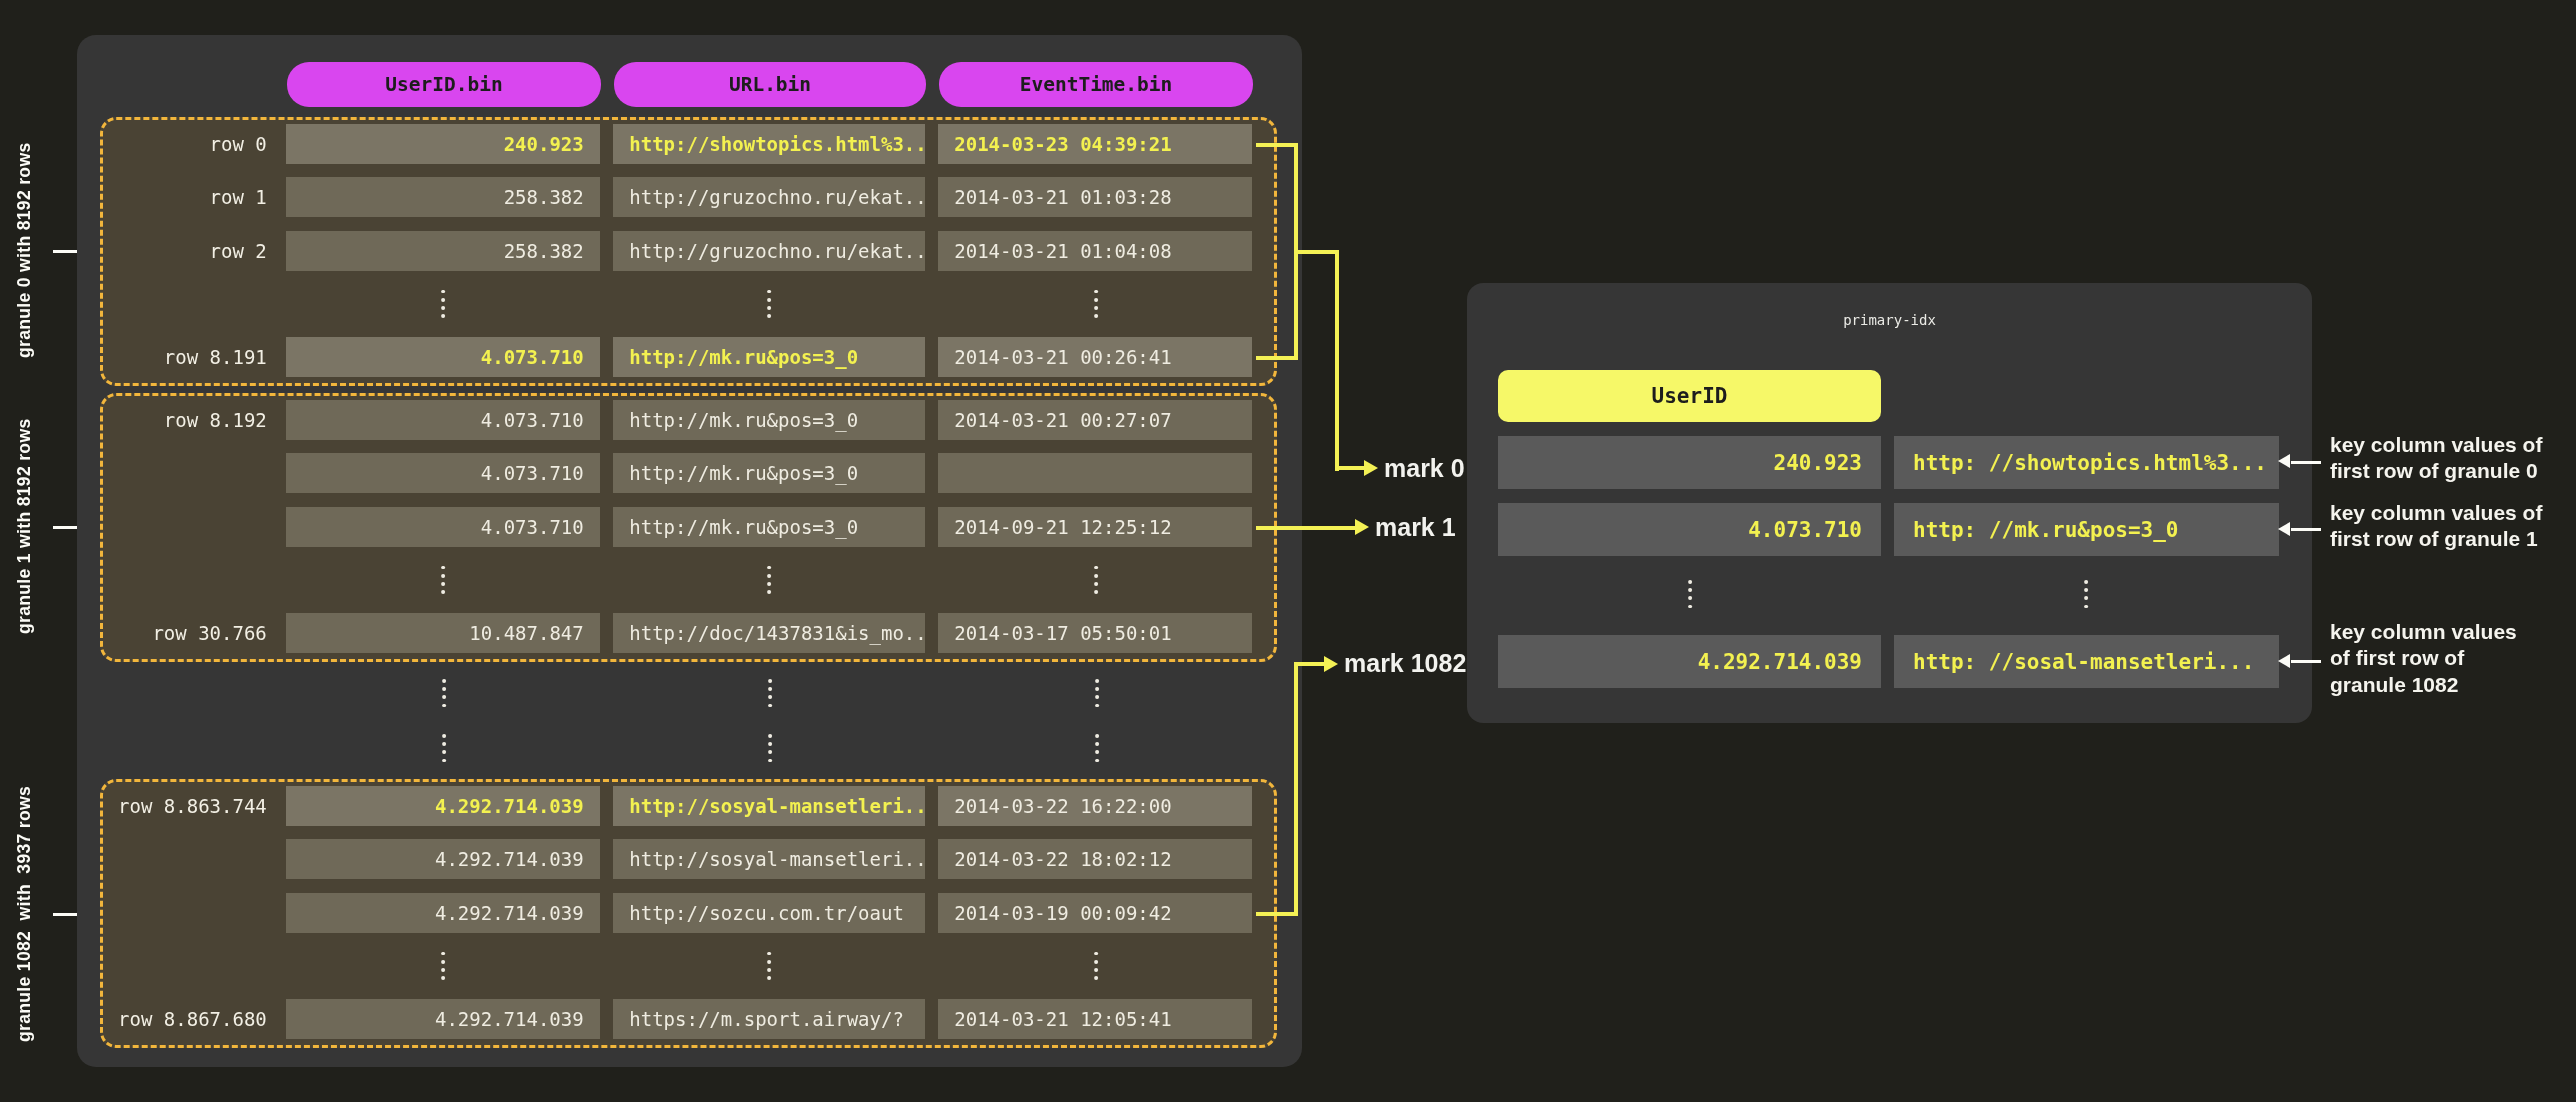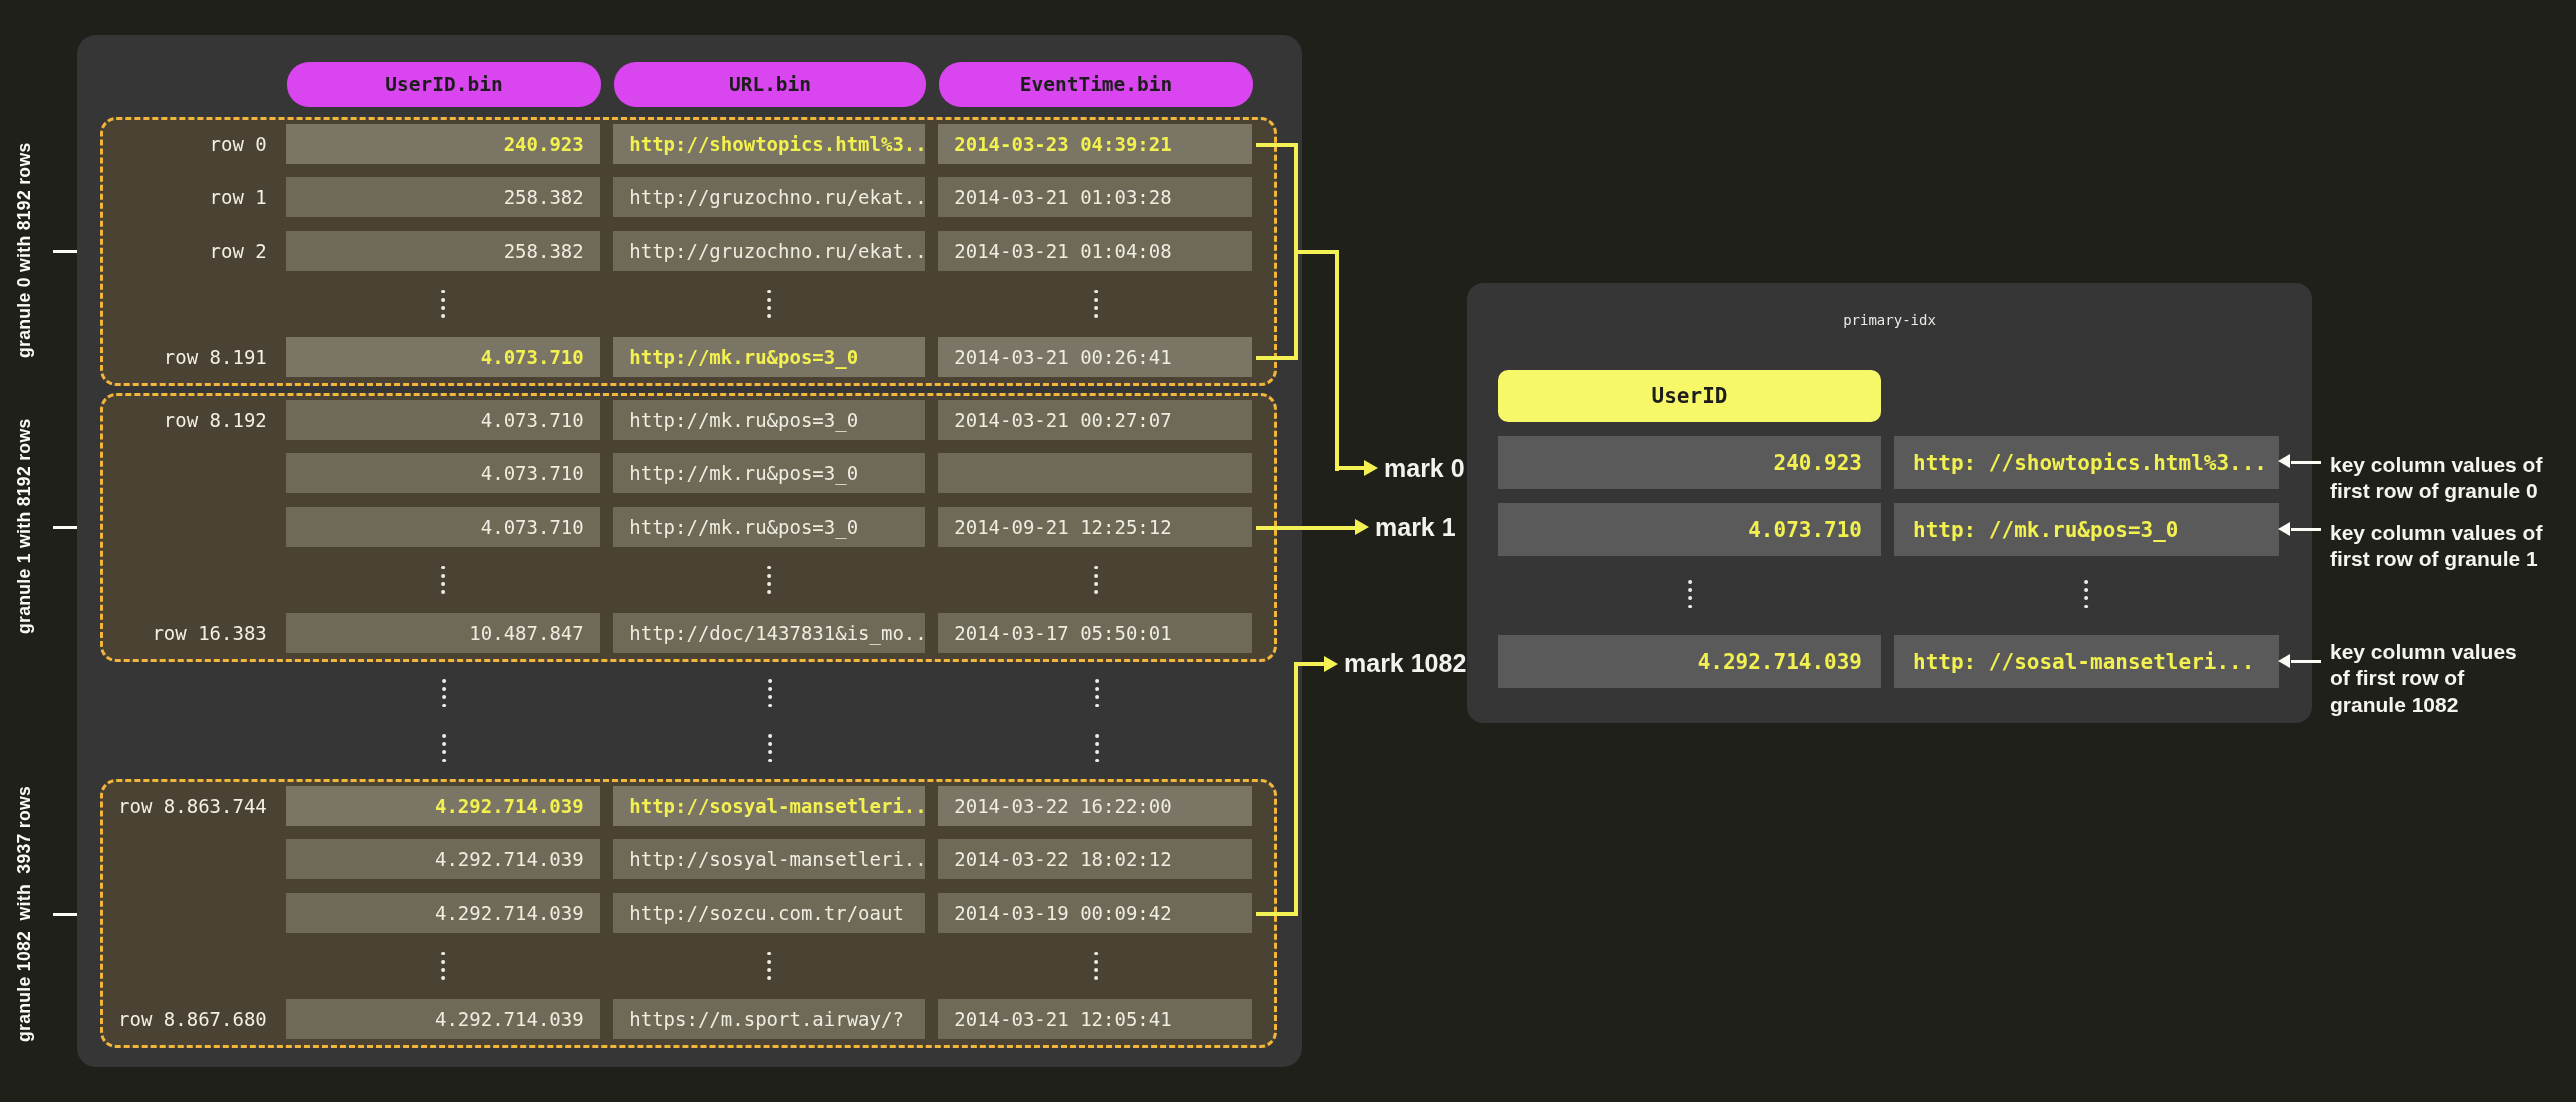--- a/index.html
+++ b/index.html
@@ -48,21 +48,21 @@
     display:flex;align-items:center;justify-content:center;}
   .rcell{position:absolute;height:53px;background:#5a5a5a;color:#f3f150;
     font-weight:700;font-size:21px;display:flex;align-items:center;box-sizing:border-box;
     overflow:hidden;white-space:nowrap;}
   .ru{left:31px;width:383px;justify-content:flex-end;padding-right:19px;}
   .rl{left:427px;width:385px;padding-left:19px;}
 
   
   .mark{position:absolute;color:#f2f2ee;font:700 25px "Liberation Sans",sans-serif;line-height:29px;}
   .ann{position:absolute;left:2330px;width:246px;color:#f5f4ee;
-    font:700 21px "Liberation Sans",sans-serif;line-height:26.4px;white-space:pre-line;margin-top:20px;}
+    font:700 21px "Liberation Sans",sans-serif;line-height:26.4px;white-space:pre-line;}
 
   
   .yline{position:absolute;background:#f4f155;}
   .wline{position:absolute;background:#fcfcf7;}
   .ah{position:absolute;width:0;height:0;}
   .ah.yr{border-top:8.2px solid transparent;border-bottom:8.2px solid transparent;border-left:14px solid #f4f155;}
   .ah.wr{border-top:7.5px solid transparent;border-bottom:7.5px solid transparent;border-left:12.6px solid #fcfcf7;}
   .ah.wl{border-top:7.5px solid transparent;border-bottom:7.5px solid transparent;border-right:12.6px solid #fcfcf7;}
 </style>
 </head>
@@ -164,21 +164,21 @@
           <i></i>
         </div>
       <div class="vdots" style="left:993px">
           <i></i>
           <i></i>
           <i></i>
           <i></i>
         </div>
     </div>
     <div class="grow" style="top:217px">
-      <div class="rlabel">row 16.383</div>
+      <div class="rlabel">row 30.766</div>
       <div class="cell c1">10.487.847</div>
       <div class="cell c2">http://doc/1437831&amp;is_mo...</div>
       <div class="cell c3">2014-03-17 05:50:01</div>
     </div>
   </div>
 
   <div class="betweendots" style="top:644px">
     <div class="vdots" style="left:367px;top:0">
         <i></i>
         <i></i>

